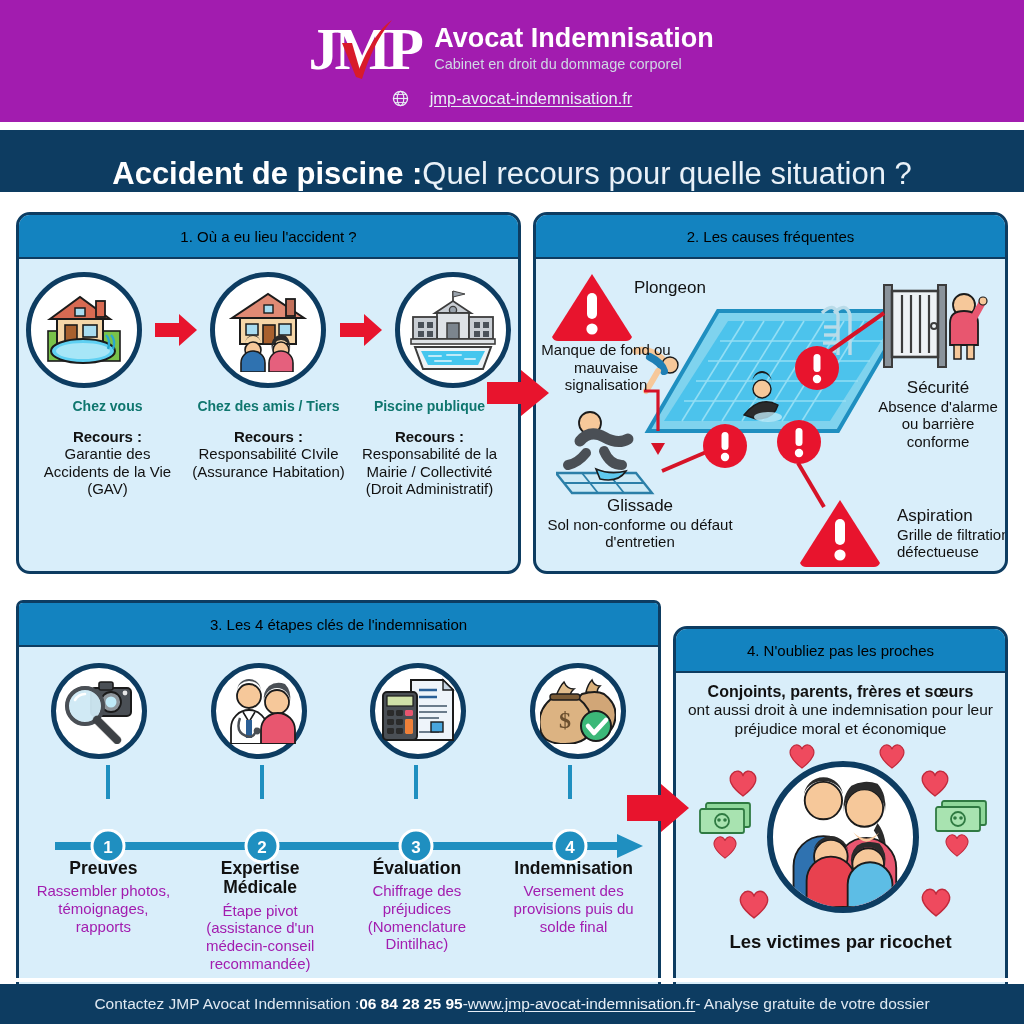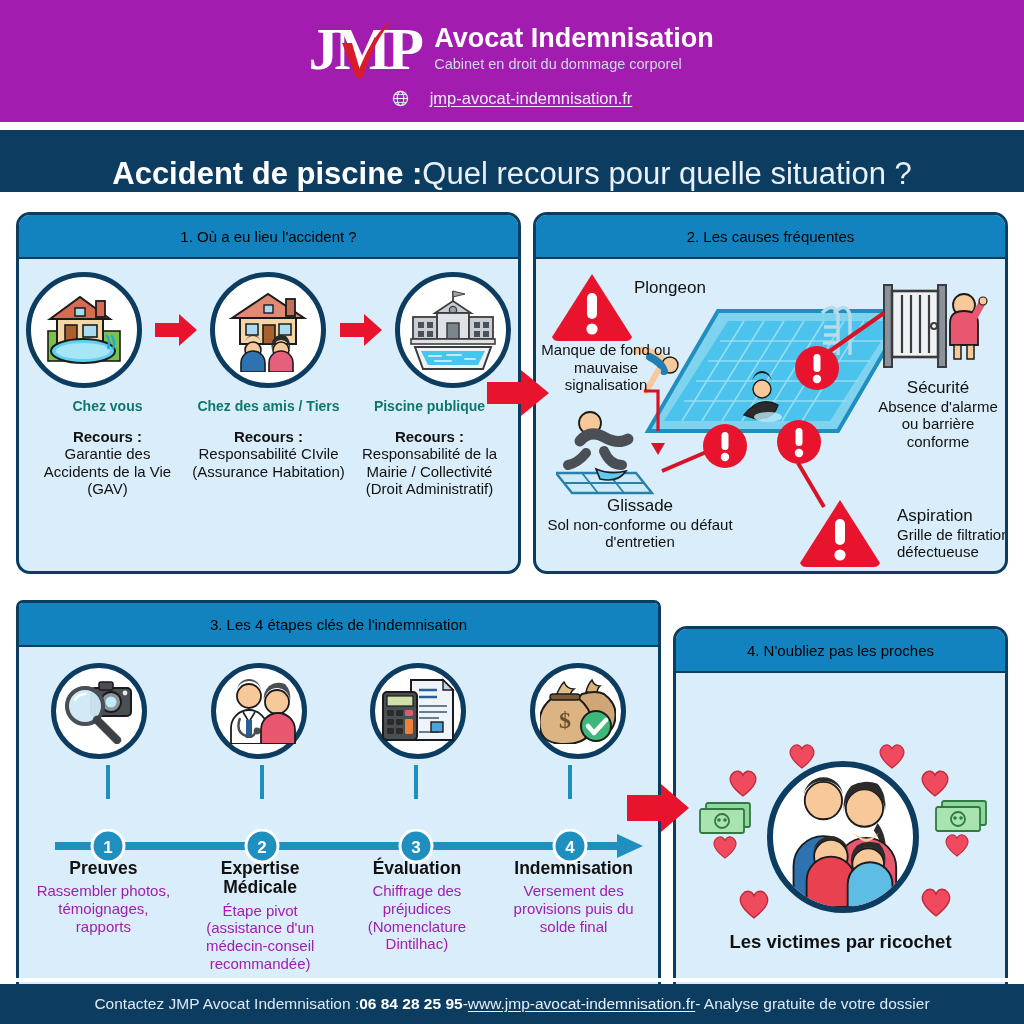--- a/index.html
+++ b/index.html
@@ -582,20 +582,24 @@
   <svg class="big-arrow-2" viewBox="0 0 62 50">
     <path d="M0 12 H34 V1 L62 25 L34 49 V38 H0 Z" fill="#e8142d"></path>
   </svg>
 
   <div class="panel" id="panel4">
     <div class="panel-head">
       <span class="panel-head-text">4. N'oubliez pas les proches</span>
     </div>
     <div class="panel-body proches-body">
 
+      <div class="proches-lead">
+        <div class="proches-bold">Conjoints, parents, frères et sœurs</div>
+        <div class="proches-reg">ont aussi droit à une indemnisation pour leur préjudice moral et économique</div>
+      </div>
 
       <svg class="deco" style="left:52px; top:96px;" width="30" height="28" viewBox="0 0 30 28">
           <path d="M15 27 C2 17 0 10 4 5 C8 0 14 2 15 7 C16 2 22 0 26 5 C30 10 28 17 15 27 Z" fill="#ef4a5e" stroke="#c12a3c" stroke-width="1.3"></path>
         </svg>
       <svg class="deco" style="left:36px; top:162px;" width="26" height="24" viewBox="0 0 30 28">
           <path d="M15 27 C2 17 0 10 4 5 C8 0 14 2 15 7 C16 2 22 0 26 5 C30 10 28 17 15 27 Z" fill="#ef4a5e" stroke="#c12a3c" stroke-width="1.3"></path>
         </svg>
       <svg class="deco" style="left:62px; top:216px;" width="32" height="30" viewBox="0 0 30 28">
           <path d="M15 27 C2 17 0 10 4 5 C8 0 14 2 15 7 C16 2 22 0 26 5 C30 10 28 17 15 27 Z" fill="#ef4a5e" stroke="#c12a3c" stroke-width="1.3"></path>
         </svg>

